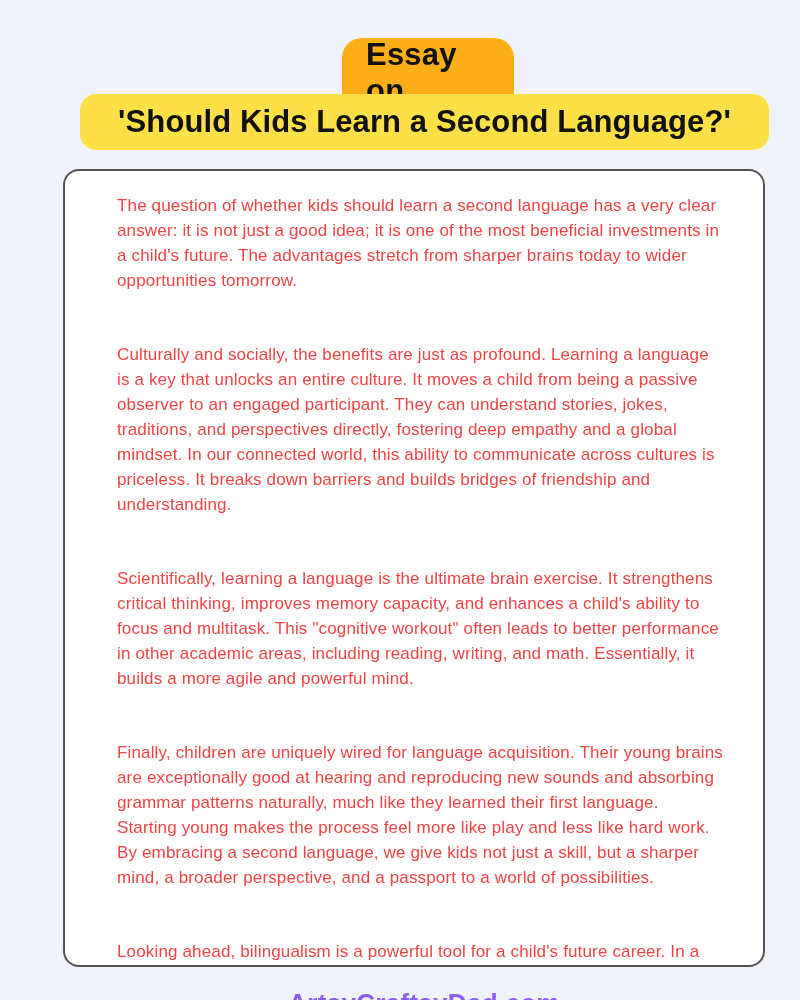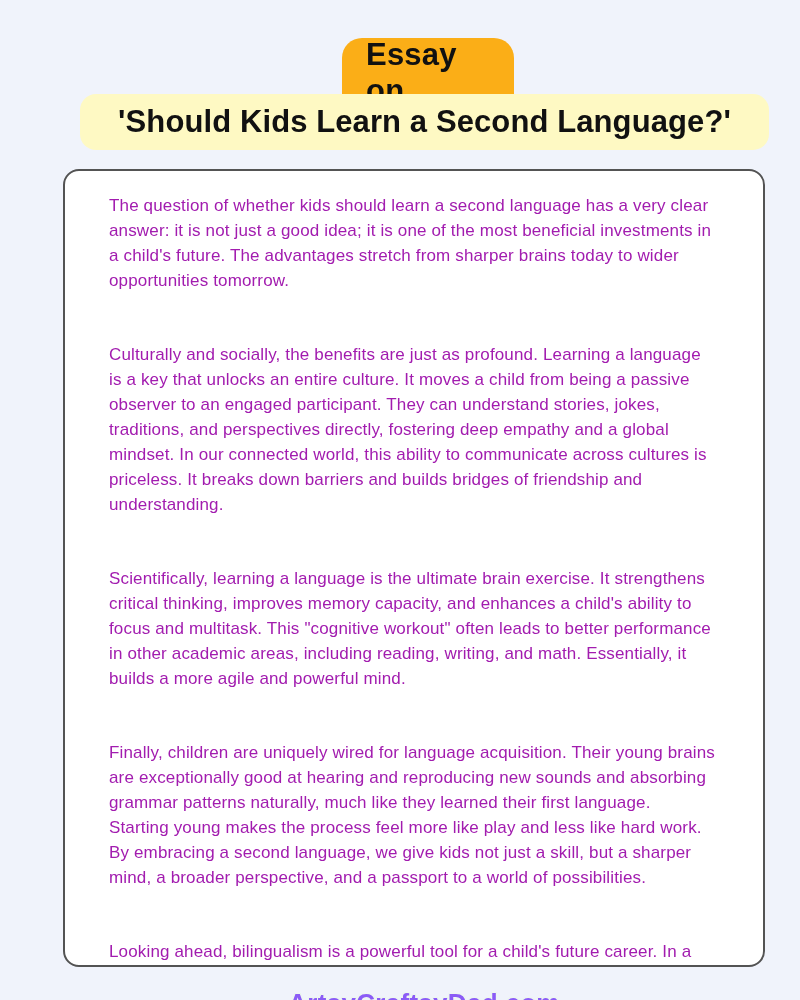--- a/index.html
+++ b/index.html
@@ -35,21 +35,21 @@
     font-weight: 700;
     color: #111111;
     letter-spacing: 0.2px;
   }
   .title-banner {
     position: absolute;
     left: 56px;
     top: 70px;
     width: 689px;
     height: 56px;
-    background: #fef9c3;
+    background: #fde047;
     border-radius: 16px;
     display: flex;
     align-items: center;
     justify-content: center;
   }
   .title-banner h1 {
     font-size: 31px;
     font-weight: 700;
     color: #111111;
     letter-spacing: 0.1px;
@@ -64,24 +64,24 @@
     height: 798px;
     background: #FFFFFF;
     border: 2px solid #535353;
     border-radius: 16px;
     padding: 10px 24px 6px 24px;
     overflow: hidden;
   }
   .essay-card p {
     font-size: 17px;
     line-height: 25px;
-    color: #a21caf;
+    color: #ef4444;
     letter-spacing: 0.15px;
     white-space: pre-line;
-    margin: 0 0 25px 8px;
+    margin: 0 0 25px 16px;
   }
   .essay-card p:last-child { margin-bottom: 0; }
   
   .footer {
     position: absolute;
     left: 0;
     top: 952px;
     width: 800px;
     text-align: center;
   }

